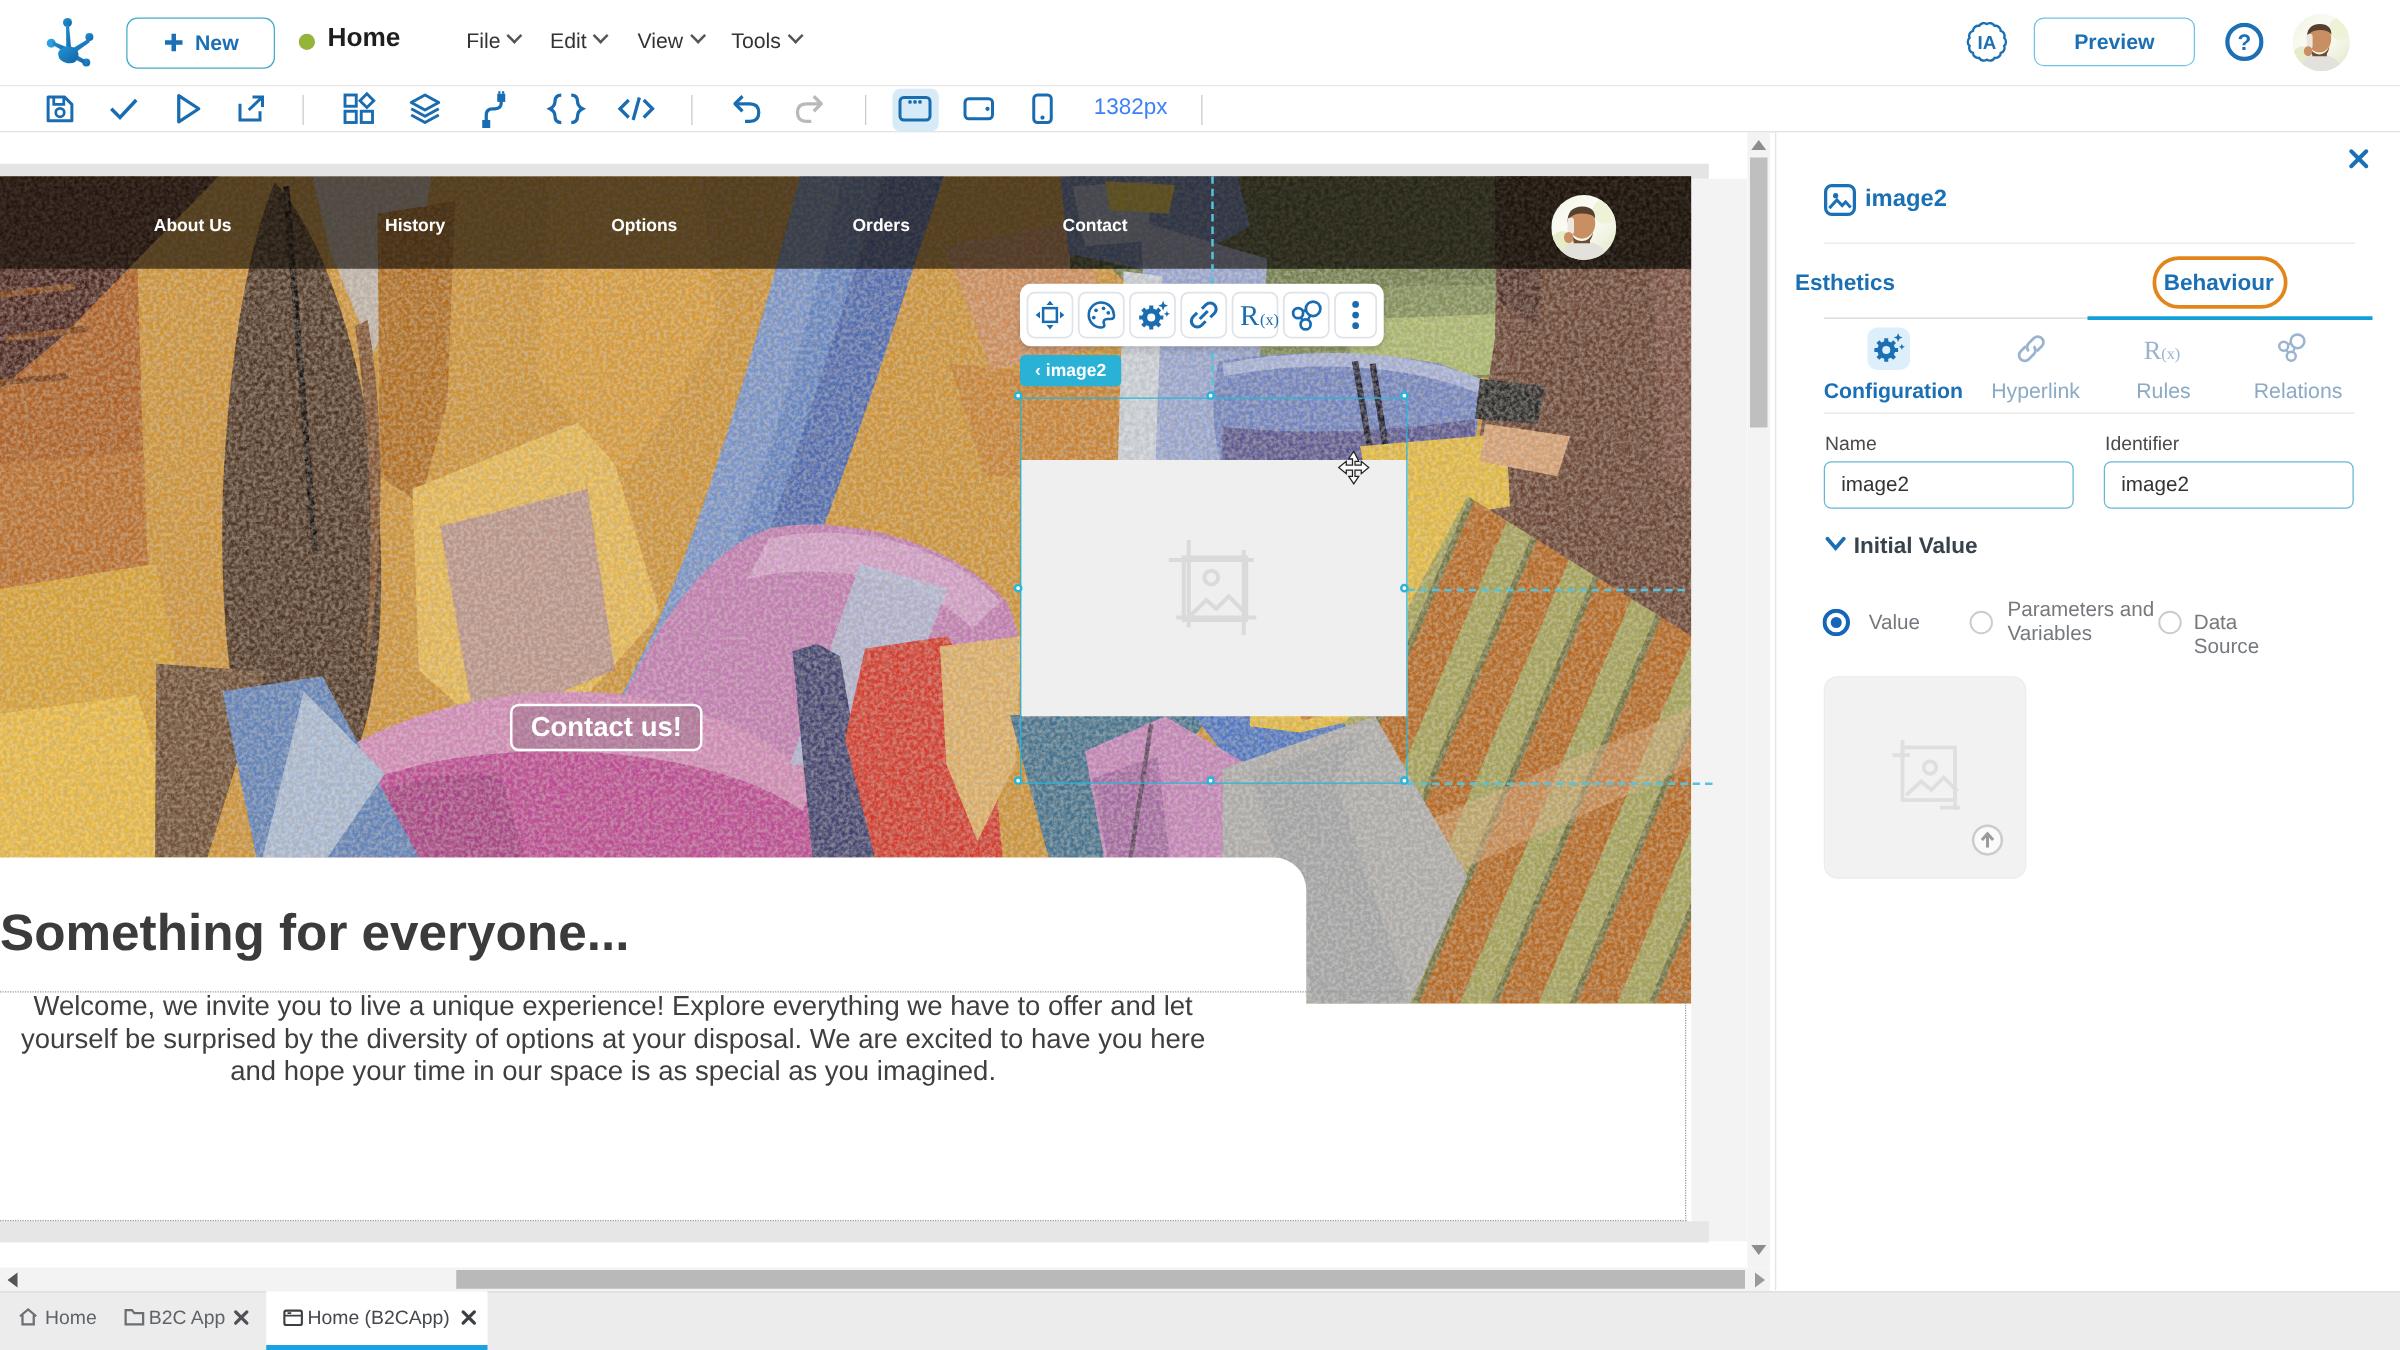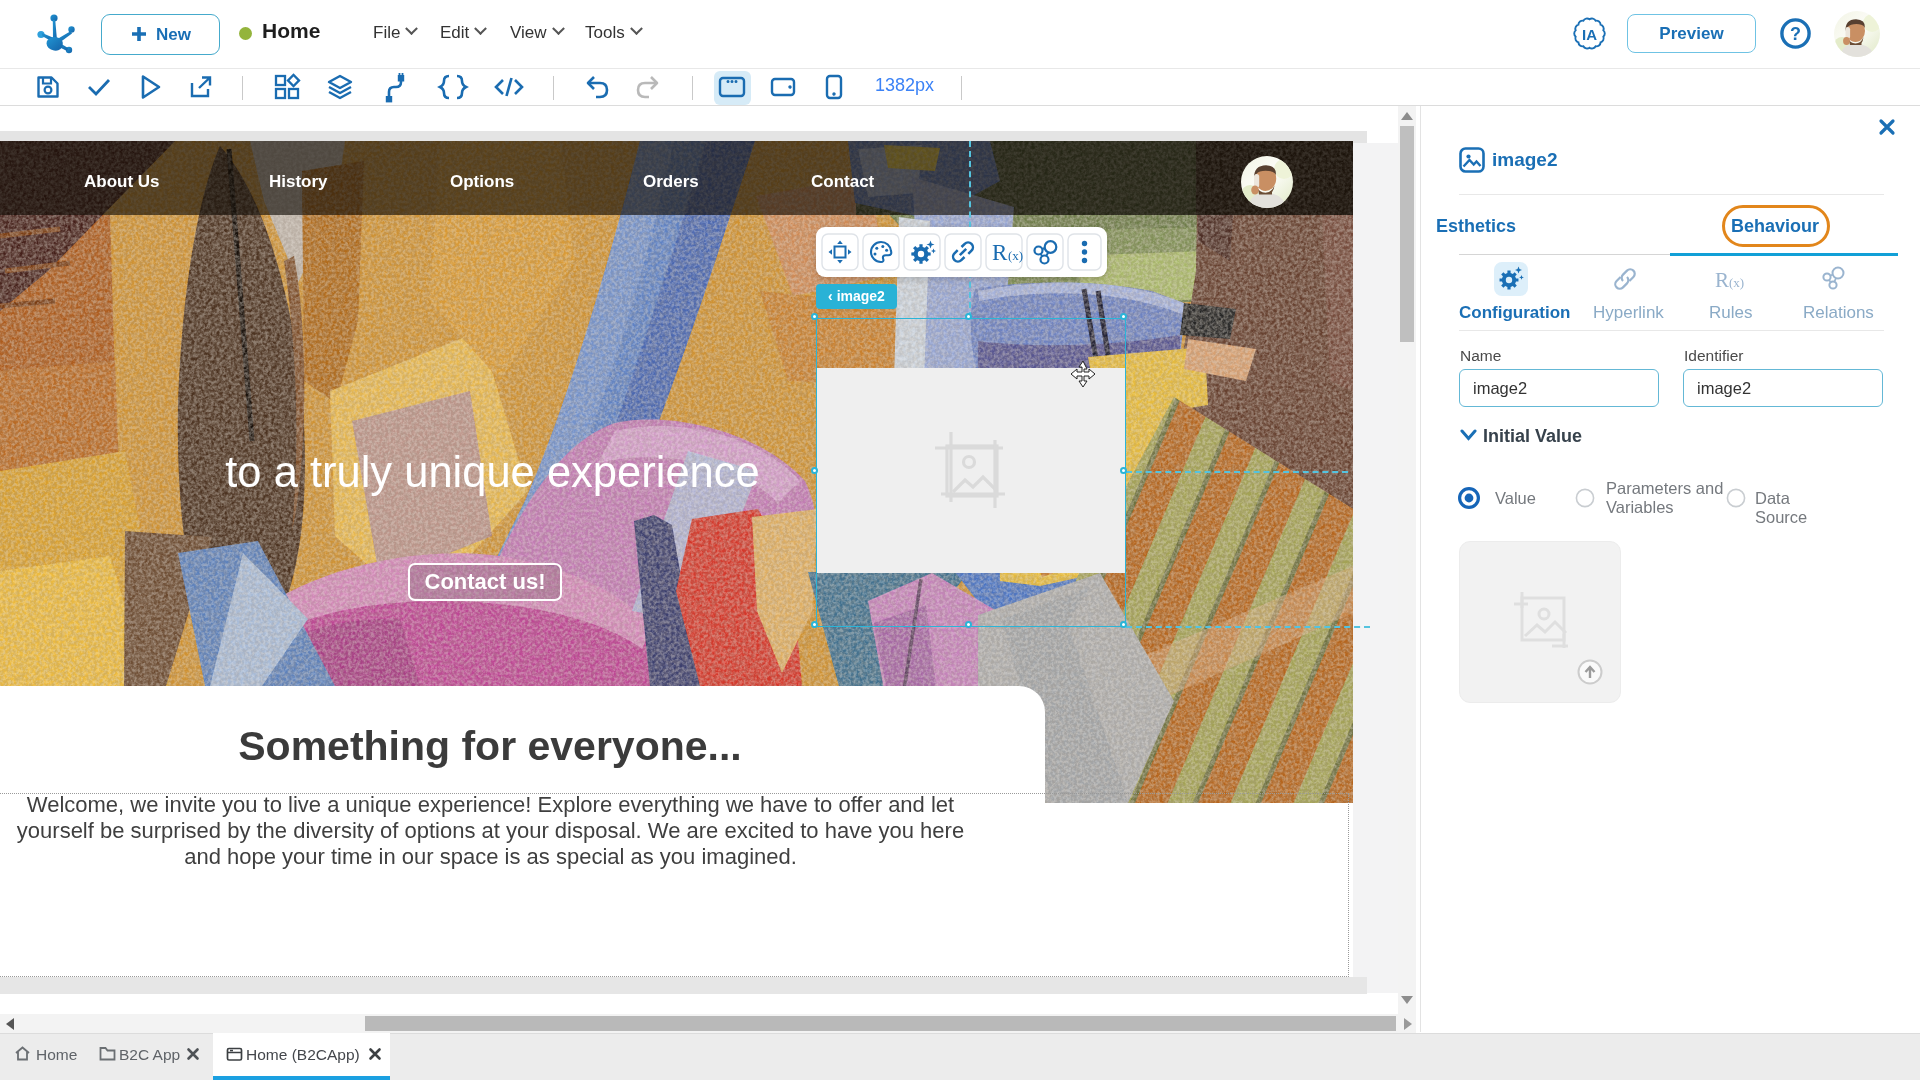--- a/index.html
+++ b/index.html
@@ -32,31 +32,31 @@
 
   
   #viewport { position:absolute; left:0; top:106px; width:1398px; height:908px; background:#fff; overflow:hidden; }
   #graybar-top { position:absolute; left:0; top:25px; width:1367px; height:12px; background:#e4e4e4; }
   #page-white { position:absolute; left:0; top:697px; width:1353px; height:174px; background:#fff; }
   #mural { position:absolute; left:0; top:35px; width:1353px; height:662px; }
   #whitebox { position:absolute; left:0; top:580px; width:1045px; height:291px; background:#fff; border-top-right-radius:26px; }
   #graybar-bottom { position:absolute; left:0; top:871px; width:1367px; height:17px; background:#e6e6e6; }
 
   
-  .navitem { position:absolute; top:66px; color:#fff; font-weight:bold; font-size:17px; }
+  .navitem { position:absolute; top:66px; color:#fff; font-weight:bold; font-size:14px;margin-left:39px; }
 
   #welcome { position:absolute; left:0; top:232px; width:985px; text-align:center;
     color:#fff; font-size:86px; line-height:86px; }
   #subtitle { position:absolute; left:0; top:342px; width:985px; text-align:center;
     color:#fff; font-size:43.5px; }
   #contactbtn { position:absolute; left:408px; top:457px; width:154px; height:38px;
     border:2px solid #fff; border-radius:7px; background:rgba(60,45,55,0.18);
     color:#fff; font-weight:bold; font-size:22px; text-align:center; line-height:34px; }
 
-  #heading2 { position:absolute; left:0; top:617px; width:980px; text-align:center;
+  #heading2 { position:absolute; left:0; top:617px; width:980px; text-align:left;
     font-size:41px; font-weight:bold; color:#3b3b3b; }
   #paragraph { position:absolute; left:0px; top:686px; width:981px; text-align:center;
     font-size:22px; line-height:26px; color:#3f3f3f; white-space:nowrap; }
   #parabox { position:absolute; left:0px; top:687px; width:1349px; height:184px;
     border:1px dotted #9a9a9a; border-left:none; }
 
   
   #selrect { position:absolute; left:816px; top:212px; width:310px; height:309px;
     border:1.6px solid #2ab5d8; }
   .handle { position:absolute; width:7px; height:7px; border-radius:50%;
@@ -400,21 +400,20 @@
         <circle cx="43" cy="13" r="10" fill="#eef3d8"></circle>
         <circle cx="9" cy="38" r="9" fill="#e4ecca"></circle>
         <path d="M7 52 Q9 36 26 37 Q43 38 45 52 Z" fill="#e3e1dc"></path>
         <ellipse cx="24.5" cy="22.5" rx="10.7" ry="12.4" fill="#c98f63"></ellipse>
         <path d="M13 22.5 Q12.5 9.5 25 9.2 Q35.5 9.5 35 19 Q34 15.8 28 15 Q19 14 15.2 18 Q13.5 19.7 13 22.5 Z" fill="#584030"></path>
         <path d="M15.2 29.5 Q18 36.7 24.5 36.7 Q30.7 36.7 33.5 29.5 Q33 34 31 36.3 L31 38.5 L18 38.5 L17.5 35.5 Q16 33 15.2 29.5 Z" fill="#6b4d35"></path>
         <rect x="13" y="18" width="5.2" height="13.5" rx="2.6" fill="#ece6dc"></rect>
         <ellipse cx="14" cy="34" rx="3.8" ry="4.5" fill="#c98f63"></ellipse>
       </g>
     </svg>
-    <div id="subtitle">to a truly unique experience</div>
     <div id="contactbtn">Contact us!</div>
     <div id="page-white"></div>
     <div id="whitebox"></div>
     <div id="graybar-bottom"></div>
 
     <div id="heading2">Something for everyone...</div>
     <div id="parabox"></div>
     <div id="paragraph">Welcome, we invite you to live a unique experience! Explore everything we have to offer and let<br>yourself be surprised by the diversity of options at your disposal. We are excited to have you here<br>and hope your time in our space is as special as you imagined.</div>
 
     <div class="vdashline" style="left:969px;top:35px;height:177px"></div>

